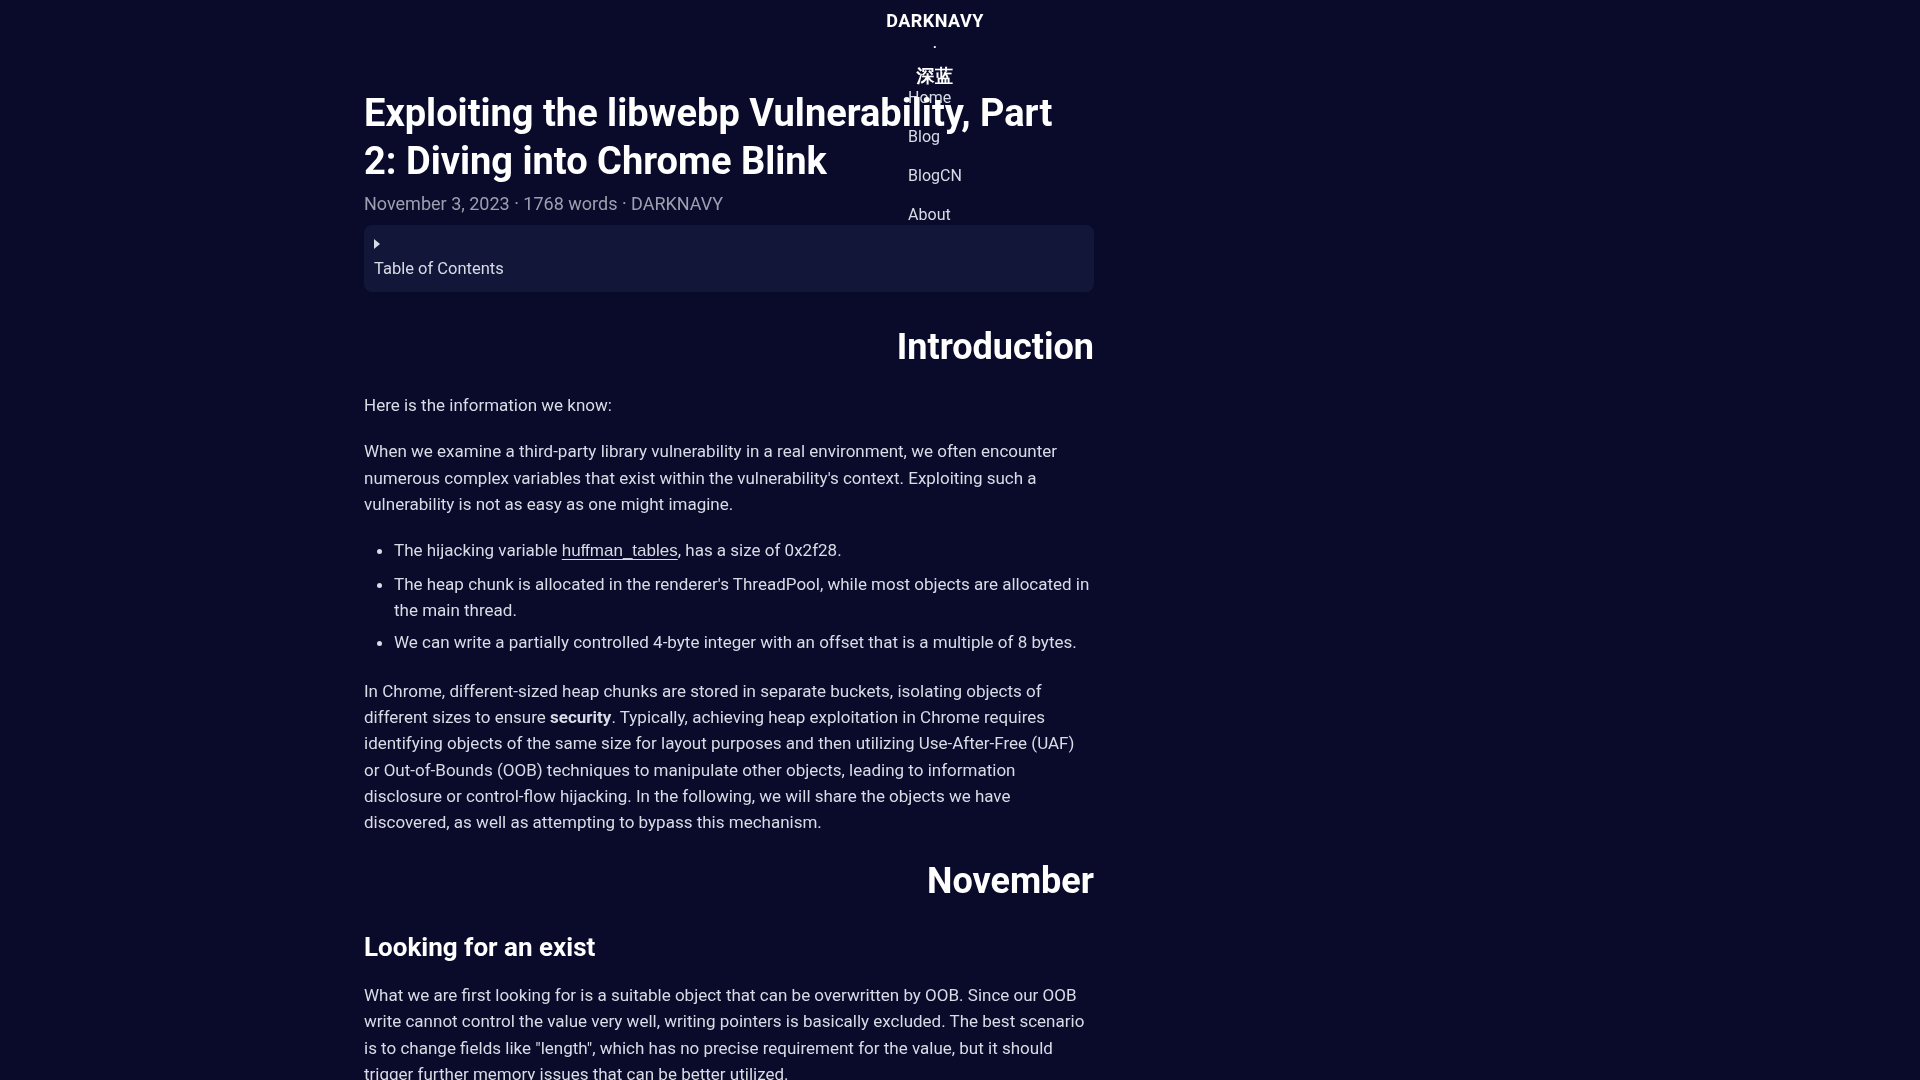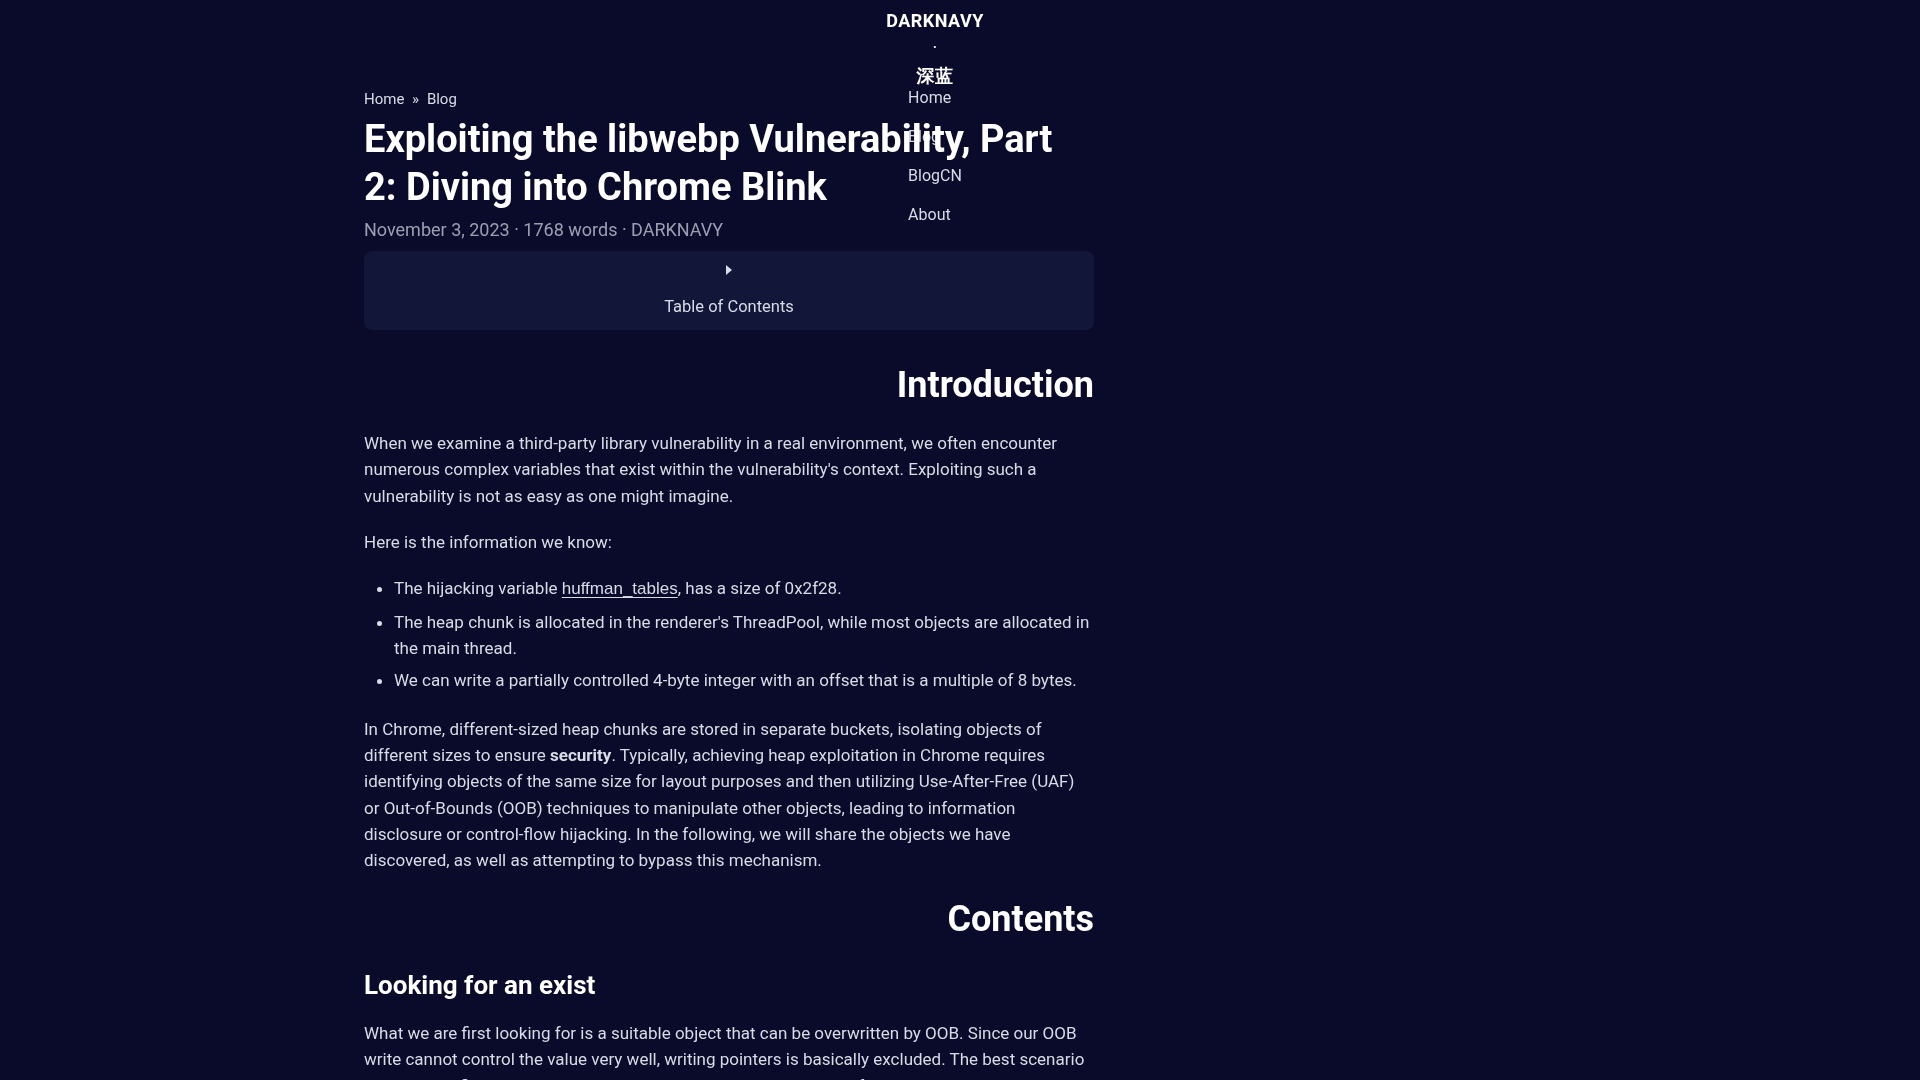--- a/index.html
+++ b/index.html
@@ -67,24 +67,23 @@
     margin: 8px 0 8px 0;
   }
   .meta {
     font-size: 18px;
     color: var(--text-dim);
     margin-bottom: 11px;
   }
   .toc {
     background: var(--toc-bg);
     border-radius: 8px;
-    padding: 14px 2px;
+    padding: 14px 10px;
     display: flex;
-    align-items: center;
-    gap: 22px;
+    gap: 10px;
     font-size: 16.5px;
     color: var(--text);
     margin-bottom: 34px;
     cursor: pointer;
   }
   .toc .tri {
     display:inline-block;
     width:0;height:0;
     border-left:6px solid var(--text);
     border-top:5px solid transparent;
@@ -135,47 +134,42 @@
   </div>
   <nav class="nav">
     <a>Home</a>
     <a>Blog</a>
     <a>BlogCN</a>
     <a>About</a>
   </nav>
 </header>
 
 <main>
-  <div class="breadcrumb">
-    <a>Home</a>
-    <span class="sep">»</span>
-    <a>Blog</a>
-  </div>
 
   <h1 class="title">Exploiting the libwebp Vulnerability, Part 2: Diving into Chrome Blink</h1>
   <div class="meta">November 3, 2023 · 1768 words · DARKNAVY</div>
 
   <div class="toc">
     <span class="tri"></span>
     <span>Table of Contents</span>
   </div>
 
   <h2>Introduction</h2>
 
+  <p>Here is the information we know:</p>
   <p>When we examine a third-party library vulnerability in a real environment, we often encounter numerous complex variables that exist within the vulnerability's context. Exploiting such a vulnerability is not as easy as one might imagine.</p>
-  <p>Here is the information we know:</p>
 
   <ul>
     <li>
       <span>The hijacking variable </span><span class="code-inline">huffman_tables</span><span>, has a size of 0x2f28.</span>
     </li>
     <li>The heap chunk is allocated in the renderer's ThreadPool, while most objects are allocated in the main thread.</li>
     <li>We can write a partially controlled 4-byte integer with an offset that is a multiple of 8 bytes.</li>
   </ul>
 
   <p>
     <span>In Chrome, different-sized heap chunks are stored in separate buckets, isolating objects of different sizes to ensure </span><strong>security</strong><span>. Typically, achieving heap exploitation in Chrome requires identifying objects of the same size for layout purposes and then utilizing Use-After-Free (UAF) or Out-of-Bounds (OOB) techniques to manipulate other objects, leading to information disclosure or control-flow hijacking. In the following, we will share the objects we have discovered, as well as attempting to bypass this mechanism.</span>
   </p>
 
-  <h2>Contents</h2>
+  <h2>November</h2>
   <h3>Looking for an exist</h3>
   <p>What we are first looking for is a suitable object that can be overwritten by OOB. Since our OOB write cannot control the value very well, writing pointers is basically excluded. The best scenario is to change fields like "length", which has no precise requirement for the value, but it should trigger further memory issues that can be better utilized.</p>
 </main>
 
 </body></html>

